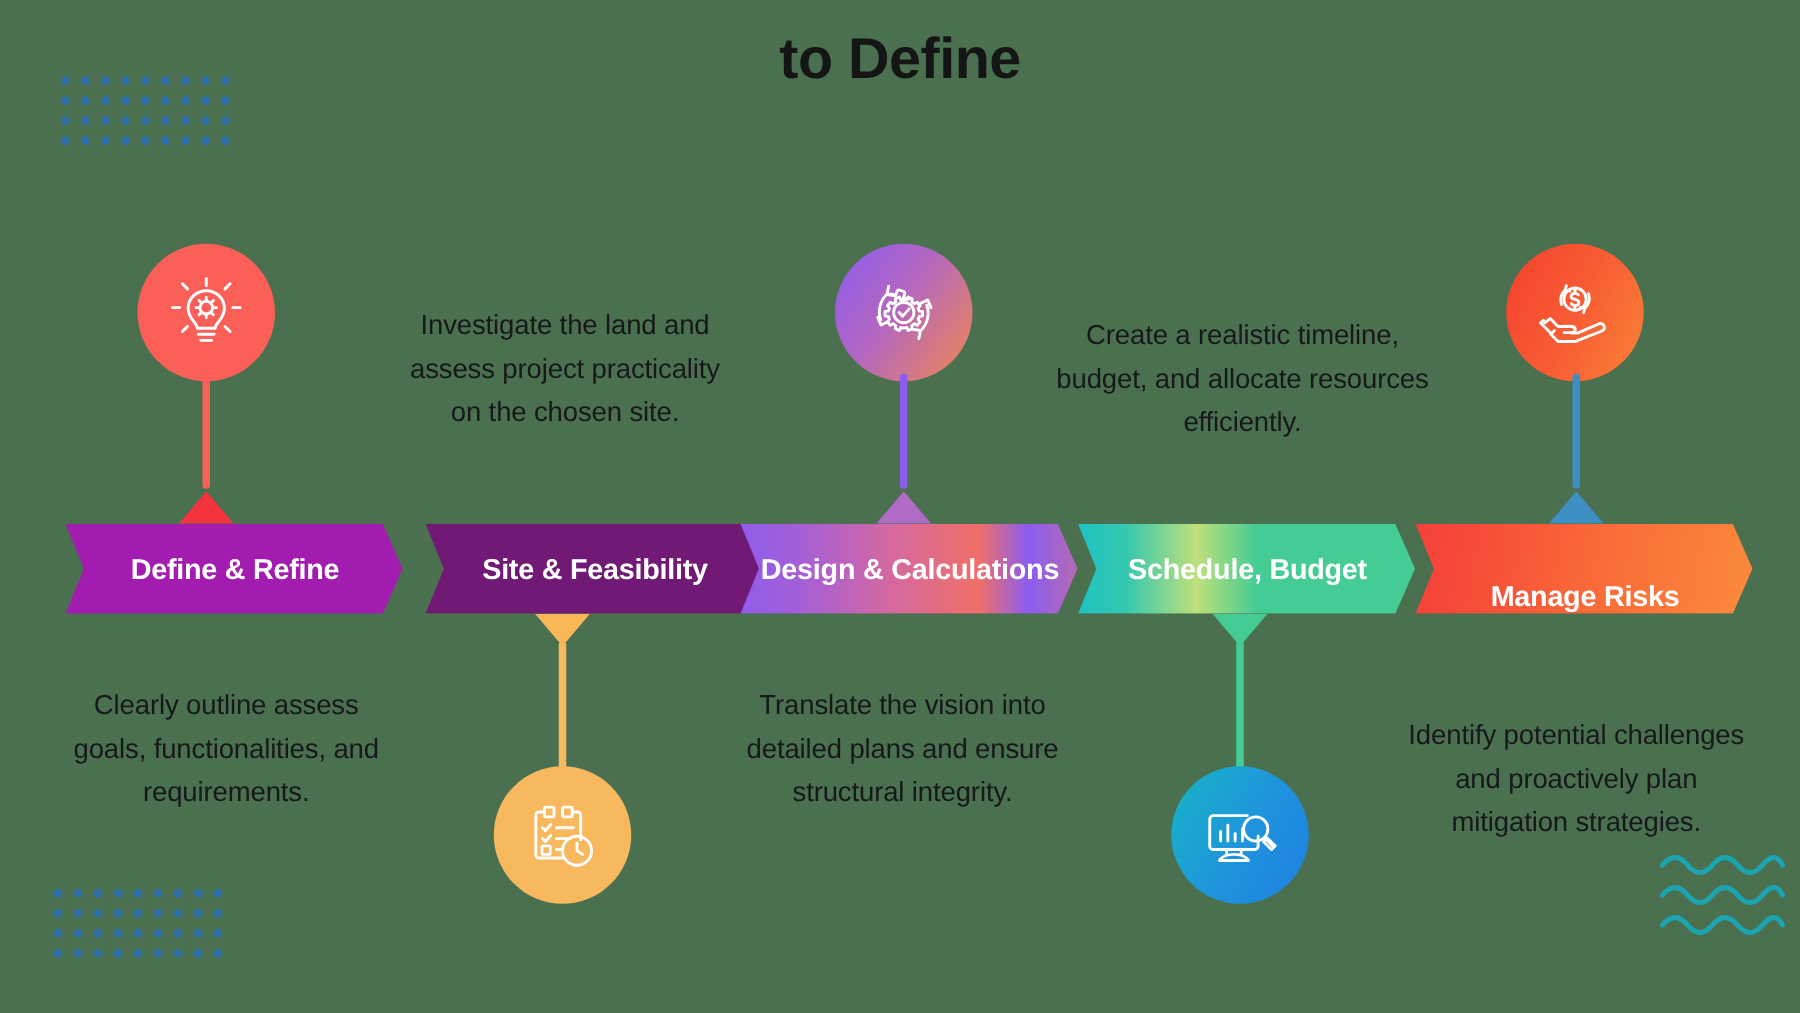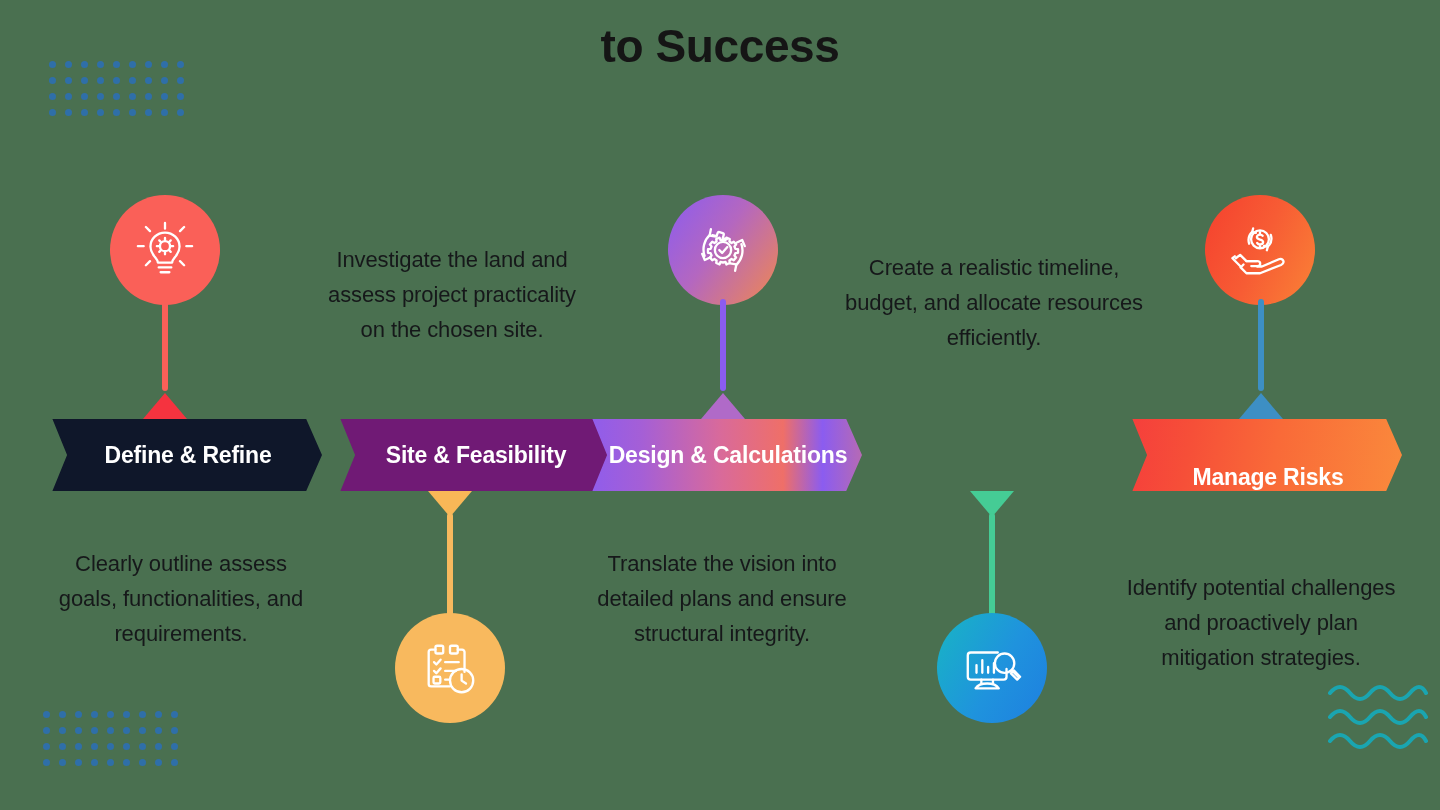--- a/index.html
+++ b/index.html
@@ -146,38 +146,38 @@
 
 <div class="waves">
   <svg width="100" height="72" viewBox="0 0 100 72">
     <path d="M2 14 Q12 2 22 14 T42 14 T62 14 T82 14 T98 14" fill="none" stroke="#1aa5b0" stroke-width="4" stroke-linecap="round"></path>
     <path d="M2 38 Q12 26 22 38 T42 38 T62 38 T82 38 T98 38" fill="none" stroke="#1aa5b0" stroke-width="4" stroke-linecap="round"></path>
     <path d="M2 62 Q12 50 22 62 T42 62 T62 62 T82 62 T98 62" fill="none" stroke="#1aa5b0" stroke-width="4" stroke-linecap="round"></path>
   </svg>
 </div>
 
 <div class="title">
-  <div>to Success</div>
+  <div>to Define</div>
 </div>
 
 <div class="stages">
 
   <div class="stage" style="left:40px;width:282px;">
     <div class="bubble" style="left:70px; top:168px; background:#fa6058;">
       <svg viewBox="0 0 64 64" fill="none" stroke="#fff" stroke-width="2.4" stroke-linecap="round" stroke-linejoin="round">
         <path d="M32 14c-8.3 0-15 6.5-15 14.5 0 5 2.6 8.5 5 11.3 1.6 1.9 2.6 3.4 2.6 5.2h14.8c0-1.8 1-3.3 2.6-5.2 2.4-2.8 5-6.3 5-11.3C47 20.5 40.3 14 32 14z"></path>
         <path d="M25.5 50h13M27.5 55h9"></path>
         <circle cx="32" cy="28" r="5.2"></circle>
         <path d="M32 19.6v2.4M32 34v2.4M40.4 28h-2.4M26 28h-2.4M37.9 22.1l-1.7 1.7M27.8 32.2l-1.7 1.7M37.9 33.9l-1.7-1.7M27.8 23.8l-1.7-1.7"></path>
         <path d="M32 4v6M10 28H4M60 28h-6M16.5 12.5l-4.2-4.2M51.7 47.7l-4.2-4.2M47.5 12.5l4.2-4.2M12.3 47.7l4.2-4.2"></path>
       </svg>
     </div>
     <div class="stem" style="left:122px; top:272px; height:92px; background:#fa6058;"></div>
     <div class="tab up" style="left:103px; background:#f5333f;"></div>
-    <div class="chev" style="left:0; width:282px; background:#0f172a;">
+    <div class="chev" style="left:0; width:282px; background:#a21caf;">
       <span class="chev-label">Define &amp; Refine</span>
     </div>
     <div class="copy" style="left:5px; top:520px; width:272px;">Clearly outline assess goals, functionalities, and requirements.</div>
   </div>
 
   <div class="stage" style="left:310px;width:282px;">
     <div class="copy" style="left:8px; top:216px; width:268px;">Investigate the land and assess project practicality on the chosen site.</div>
     <div class="chev" style="left:18px; width:282px; background:#701a75;">
       <span class="chev-label">Site &amp; Feasibility</span>
     </div>
@@ -219,20 +219,23 @@
     <div class="stem" style="left:140px; top:272px; height:92px; background:#8b5cf0;"></div>
     <div class="tab up" style="left:121px; background:#b06ac8;"></div>
     <div class="chev" style="left:0; width:282px; background:linear-gradient(90deg,#8b5cf0 0%,#a55fd6 22%,#d96a9a 50%,#ef6f68 72%,#8b5cf0 86%,#b66ab4 100%);">
       <span class="chev-label">Design &amp; Calculations</span>
     </div>
     <div class="copy" style="left:8px; top:520px; width:268px;">Translate the vision into detailed plans and ensure structural integrity.</div>
   </div>
 
   <div class="stage" style="left:850px;width:282px;">
     <div class="copy" style="left:-6px; top:224px; width:300px;">Create a realistic timeline, budget, and allocate resources efficiently.</div>
+    <div class="chev" style="left:0; width:282px; background:linear-gradient(90deg,#16c0c8 0%,#35c8b0 18%,#bfe07a 38%,#45cc95 55%,#45cc95 100%);">
+      <span class="chev-label">Schedule, Budget</span>
+    </div>
     <div class="tab down" style="left:120px; background:#45cc95;"></div>
     <div class="stem" style="left:139px; top:486px; height:104px; background:#45cc95;"></div>
     <div class="bubble" style="left:87px; top:586px; background:linear-gradient(120deg,#18b5c4 0%,#1f93dd 55%,#1e7fe0 100%);">
       <svg viewBox="0 0 64 64" fill="none" stroke="#fff" stroke-width="2.4" stroke-linecap="round" stroke-linejoin="round">
         <path d="M38 16H10a3 3 0 0 0-3 3v22a3 3 0 0 0 3 3h34a3 3 0 0 0 3-3v-8"></path>
         <path d="M16 37v-8M22 37v-13M28 37v-6M34 37v-10"></path>
         <path d="M21 44v4M33 44v4"></path>
         <path d="M15 53c2-3 5-5 12-5s10 2 12 5z"></path>
         <circle cx="45" cy="27" r="10"></circle>
         <path d="M52.3 34.3l7 7"></path>

